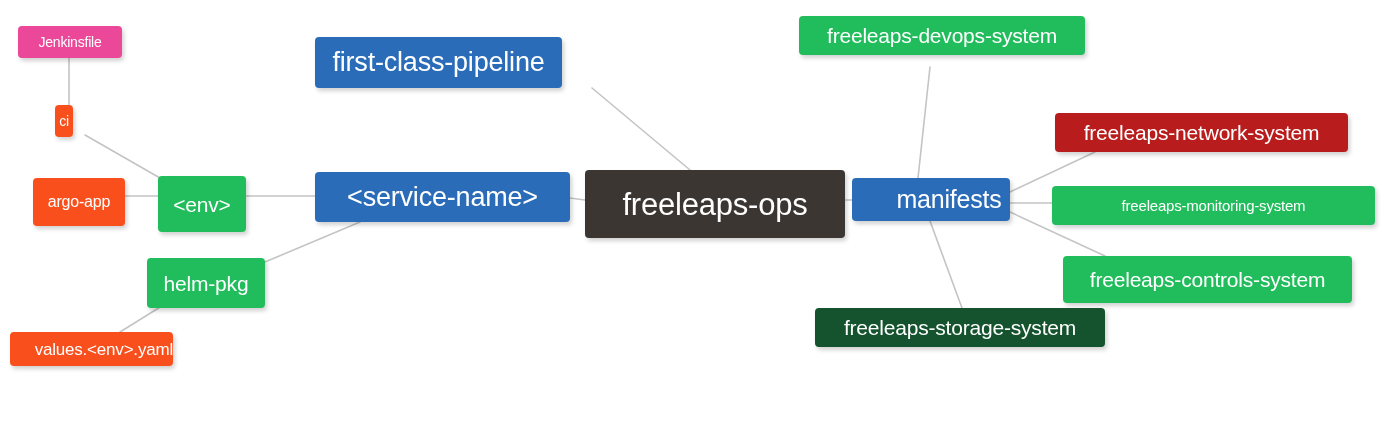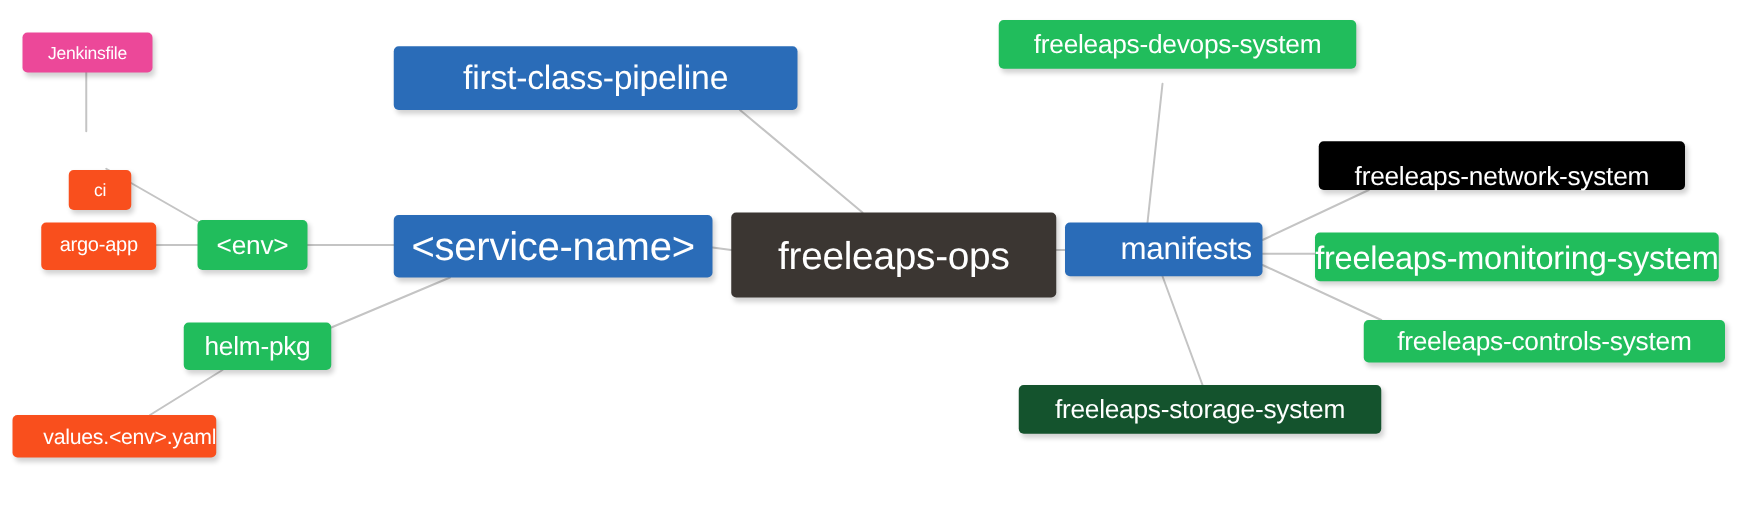--- a/index.html
+++ b/index.html
@@ -59,56 +59,56 @@
       <line x1="918" y1="178" x2="930" y2="67" stroke="#c4c4c4" stroke-width="1.6" stroke-linecap="round"></line>
       <line x1="1010" y1="192" x2="1095" y2="152" stroke="#c4c4c4" stroke-width="1.6" stroke-linecap="round"></line>
       <line x1="1010" y1="203" x2="1052" y2="203" stroke="#c4c4c4" stroke-width="1.6" stroke-linecap="round"></line>
       <line x1="1010" y1="212" x2="1105" y2="256" stroke="#c4c4c4" stroke-width="1.6" stroke-linecap="round"></line>
       <line x1="930" y1="221" x2="962" y2="308" stroke="#c4c4c4" stroke-width="1.6" stroke-linecap="round"></line>
     </svg>
   <div id="node-layer">
       <div class="node" style="left: 585px; top: 170px; width: 260px; height: 68px; background: rgb(59, 54, 50); font-size: 31px;">
         <span class="node-label">freeleaps-ops</span>
       </div>
-      <div class="node" style="left: 315px; top: 172px; width: 255px; height: 50px; background: rgb(42, 108, 184); font-size: 32px;">
+      <div class="node" style="left: 315px; top: 172px; width: 255px; height: 50px; background: rgb(42, 108, 184); font-size: 27px;">
         <span class="node-label">&lt;service-name&gt;</span>
       </div>
-      <div class="node" style="left: 315px; top: 37px; width: 323px; height: 51px; background: rgb(42, 108, 184); font-size: 27px;">
+      <div class="node" style="left: 315px; top: 37px; width: 247px; height: 51px; background: rgb(42, 108, 184); font-size: 27px;">
         <span class="node-label">first-class-pipeline</span>
       </div>
       <div class="node" style="left: 852px; top: 178px; width: 158px; height: 43px; background: rgb(42, 108, 184); font-size: 25px; padding-left: 36px;">
         <span class="node-label">manifests</span>
       </div>
-      <div class="node" style="left: 158px; top: 176px; width: 88px; height: 40px; background: rgb(33, 189, 92); font-size: 21px; text-align: right;">
+      <div class="node" style="left: 158px; top: 176px; width: 88px; height: 56px; background: rgb(33, 189, 92); font-size: 21px; text-align: right;">
         <span class="node-label">&lt;env&gt;</span>
       </div>
-      <div class="node" style="left: 147px; top: 258px; width: 118px; height: 38px; background: rgb(33, 189, 92); font-size: 21px;">
+      <div class="node" style="left: 147px; top: 258px; width: 118px; height: 50px; background: rgb(33, 189, 92); font-size: 21px;">
         <span class="node-label">helm-pkg</span>
       </div>
-      <div class="node" style="left: 55px; top: 105px; width: 50px; height: 32px; background: rgb(249, 79, 29); font-size: 14px; margin-top: 31px;">
+      <div class="node" style="left: 55px; top: 105px; width: 18px; height: 32px; background: rgb(249, 79, 29); font-size: 14px;">
         <span class="node-label">ci</span>
       </div>
       <div class="node" style="left: 18px; top: 26px; width: 104px; height: 32px; background: #ec4899; font-size: 14px;">
         <span class="node-label">Jenkinsfile</span>
       </div>
-      <div class="node" style="left: 33px; top: 178px; width: 92px; height: 38px; background: rgb(249, 79, 29); font-size: 16px;">
+      <div class="node" style="left: 33px; top: 178px; width: 92px; height: 48px; background: rgb(249, 79, 29); font-size: 16px;">
         <span class="node-label">argo-app</span>
       </div>
       <div class="node" style="left: 10px; top: 332px; width: 163px; height: 34px; background: rgb(249, 79, 29); font-size: 17px; justify-content: flex-end;">
         <span class="node-label">values.&lt;env&gt;.yaml</span>
       </div>
       <div class="node" style="left: 799px; top: 16px; width: 286px; height: 39px; background: rgb(33, 189, 92); font-size: 21px;">
         <span class="node-label">freeleaps-devops-system</span>
       </div>
-      <div class="node" style="left: 1055px; top: 113px; width: 293px; height: 39px; background: #000000; font-size: 21px; align-items: flex-end;">
+      <div class="node" style="left: 1055px; top: 113px; width: 293px; height: 39px; background: #b91c1c; font-size: 21px;">
         <span class="node-label">freeleaps-network-system</span>
       </div>
-      <div class="node" style="left: 1052px; top: 186px; width: 323px; height: 39px; background: rgb(33, 189, 92); font-size: 26px;">
+      <div class="node" style="left: 1052px; top: 186px; width: 323px; height: 39px; background: rgb(33, 189, 92); font-size: 15px;">
         <span class="node-label">freeleaps-monitoring-system</span>
       </div>
-      <div class="node" style="left: 1063px; top: 256px; width: 289px; height: 34px; background: rgb(33, 189, 92); font-size: 21px; margin-left: 28px;">
+      <div class="node" style="left: 1063px; top: 256px; width: 289px; height: 47px; background: rgb(33, 189, 92); font-size: 21px;">
         <span class="node-label">freeleaps-controls-system</span>
       </div>
       <div class="node" style="left: 815px; top: 308px; width: 290px; height: 39px; background: #14532d; font-size: 21px;">
         <span class="node-label">freeleaps-storage-system</span>
       </div>
     </div>
 </div>
 
 </body></html>

